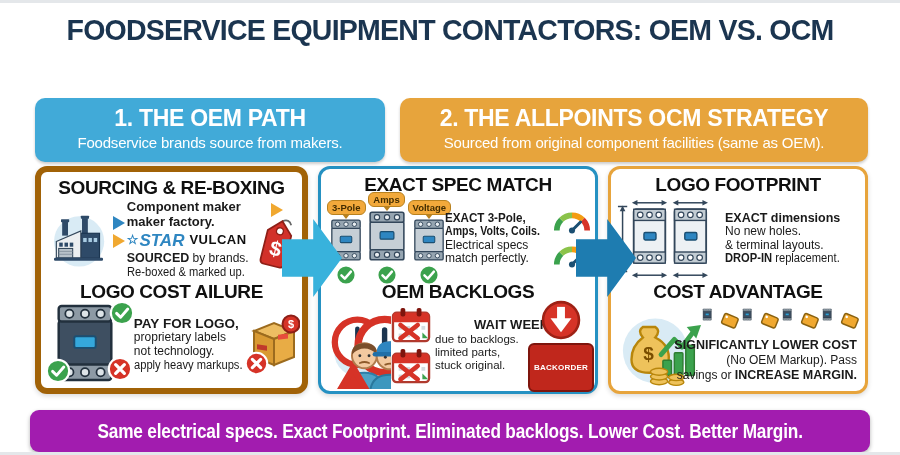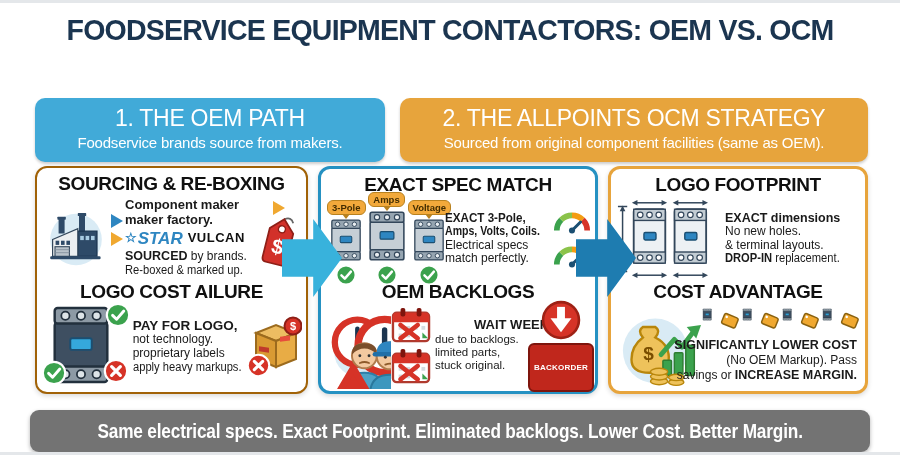--- a/index.html
+++ b/index.html
@@ -8,42 +8,42 @@
   
   .title{position:absolute;top:10px;left:0;width:100%;text-align:center;font-size:30px;font-weight:bold;
     color:#1B3550;letter-spacing:-0.8px;white-space:nowrap;transform:scaleX(0.95);}
   .subtitle{position:absolute;top:56px;left:0;width:100%;text-align:center;font-size:21px;font-weight:600;
     color:#1B1B1B;letter-spacing:-0.2px;}
   
   .banner{position:absolute;top:95px;height:64px;border-radius:10px;color:#fff;text-align:center;
     box-shadow:0 2px 3px rgba(0,0,0,0.2);z-index:2;}
   .banner-oem{left:35px;width:350px;background:#41AAD8;}
   .banner-ocm{left:400px;width:468px;background:#E7A43C;}
-  .banner-title{font-size:23px;font-weight:normal;margin-top:7px;letter-spacing:-0.3px;}
+  .banner-title{font-size:23px;font-weight:bold;margin-top:7px;letter-spacing:-0.3px;}
   .banner-sub{font-size:15px;margin-top:2px;letter-spacing:-0.2px;}
   
   .panel{position:absolute;top:163px;height:228px;background:#fff;border-radius:12px;box-sizing:border-box;
     padding:4px 6px;display:flex;flex-direction:column;box-shadow:0 2px 5px rgba(0,0,0,0.15);z-index:1;}
-  .panel1{left:35px;width:273px;border:2px solid #a16207;}
+  .panel1{left:35px;width:273px;border:6px solid #a16207;}
   .panel2{left:318px;width:280px;border:3px solid #2591C2;}
   .panel3{left:608px;width:260px;border:3px solid #E7A43C;}
   .sec{flex:1;display:flex;flex-direction:column;min-height:0;}
   .sec-h{text-align:center;font-size:19px;font-weight:bold;color:#101010;letter-spacing:-0.4px;margin:1px 0;}
   .row{flex:1;display:flex;align-items:center;min-height:0;}
   .txt{line-height:1.14;color:#1A1A1A;font-size:12px;}
   .txt .b{font-weight:bold;}
   .nw{white-space:nowrap;}
   .sq{transform:scaleX(0.93);transform-origin:0 50%;}
   
   .big-arrow{position:absolute;top:216px;width:60px;height:78px;z-index:6;
     clip-path:polygon(0 26%,52% 26%,52% 0,100% 50%,52% 100%,52% 74%,0 74%);}
   .arrow1{left:282px;background:#38B2DC;}
   .arrow2{left:576px;background:#1E7CB0;}
   
-  .footer{position:absolute;left:30px;top:407px;width:840px;height:42px;background:#737373;border-radius:9px;
+  .footer{position:absolute;left:30px;top:407px;width:840px;height:42px;background:#a21caf;border-radius:9px;
     display:flex;align-items:center;justify-content:center;box-shadow:0 2px 4px rgba(0,0,0,0.3);}
   .footer span{color:#fff;font-size:21px;font-weight:bold;white-space:nowrap;
     transform:scaleX(0.82);letter-spacing:-0.2px;}
   
   .tri{display:block;width:0;height:0;border-top:7px solid transparent;border-bottom:7px solid transparent;margin:2px 0;}
   .tri-blue{border-left:12px solid #2E86C1;}
   .tri-orange{border-left:12px solid #F0A830;}
   .brands{display:flex;align-items:center;margin:1px 0;}
   .star-glyph{color:#2E86C1;font-size:13px;font-weight:bold;margin-right:1px;}
   .star-word{color:#2E86C1;font-size:17px;font-weight:bold;font-style:italic;margin-right:5px;}
@@ -224,22 +224,22 @@
             </svg>
           <svg class="ov" style="left:-2px;top:58px;" width="26" height="26" viewBox="0 0 36 36">
               <use href="#check"></use>
             </svg>
           <svg class="ov" style="left:60px;top:56px;" width="26" height="26" viewBox="0 0 36 36">
               <use href="#xmark"></use>
             </svg>
         </div>
         <div class="txt" style="width:122px;">
           <div class="b nw" style="font-size:13.5px;">PAY FOR LOGO,</div>
+          <div class="nw">proprietary labels</div>
           <div class="nw">not technology.</div>
-          <div class="nw">proprietary labels</div>
           <div class="nw sq">apply heavy markups.</div>
         </div>
         <div class="cwrap" style="width:46px;height:70px;">
           <svg class="ov" style="left:-4px;top:4px;" width="52" height="56" viewBox="0 0 52 56">
             <polygon points="6,18 26,10 46,18 26,26" fill="#EDBD62" stroke="#9C6B1E" stroke-width="2"></polygon>
             <polygon points="6,18 26,26 26,52 6,44" fill="#D99A33" stroke="#9C6B1E" stroke-width="2"></polygon>
             <polygon points="46,18 26,26 26,52 46,44" fill="#E8AC45" stroke="#9C6B1E" stroke-width="2"></polygon>
             <rect x="9" y="30" width="10" height="5" fill="#C0392B" transform="skewY(8)"></rect>
             <rect x="30" y="26" width="10" height="5" fill="#E74C3C" transform="skewY(-8)"></rect>
             <circle cx="43" cy="11" r="8.5" fill="#D63327" stroke="#8E1F17" stroke-width="2"></circle>

